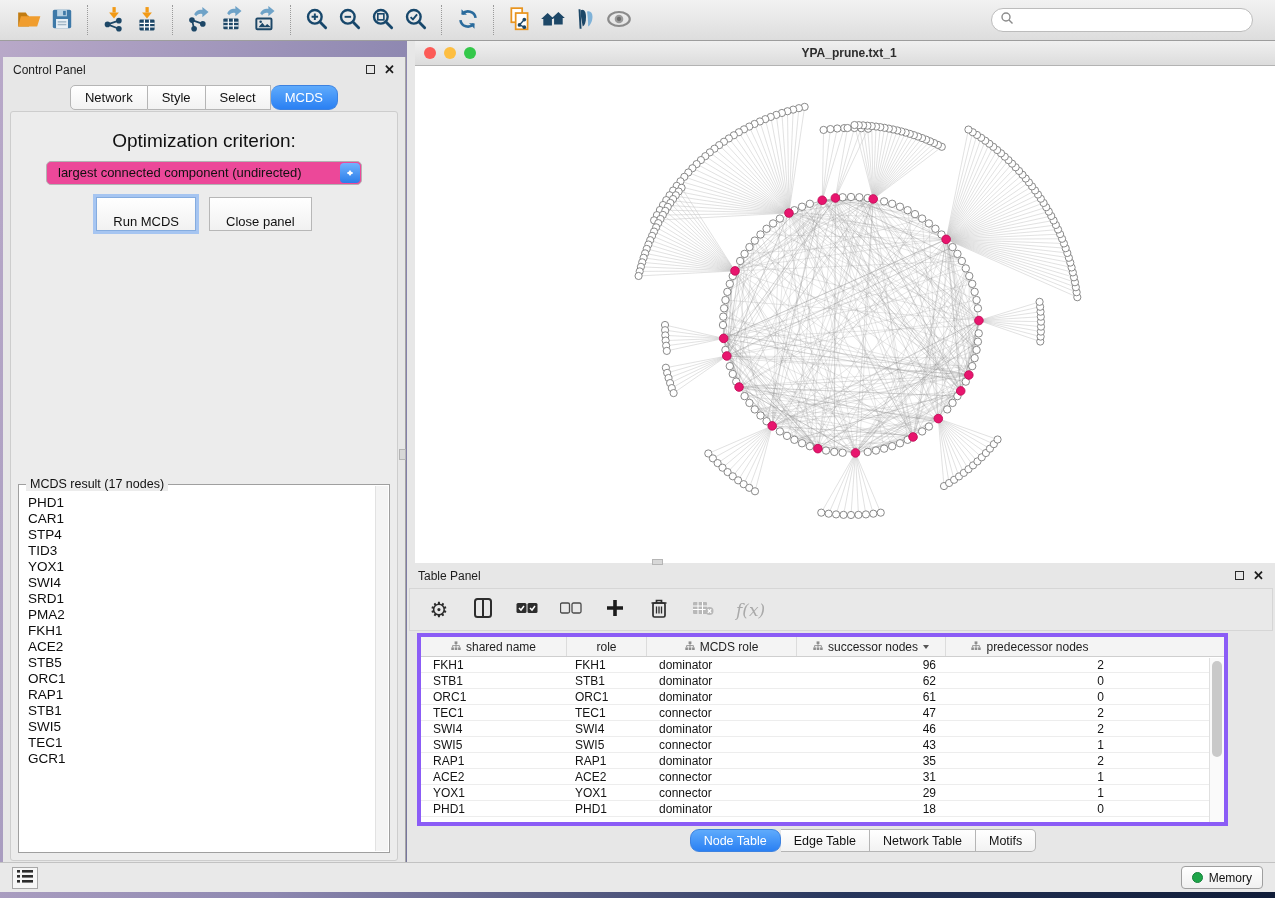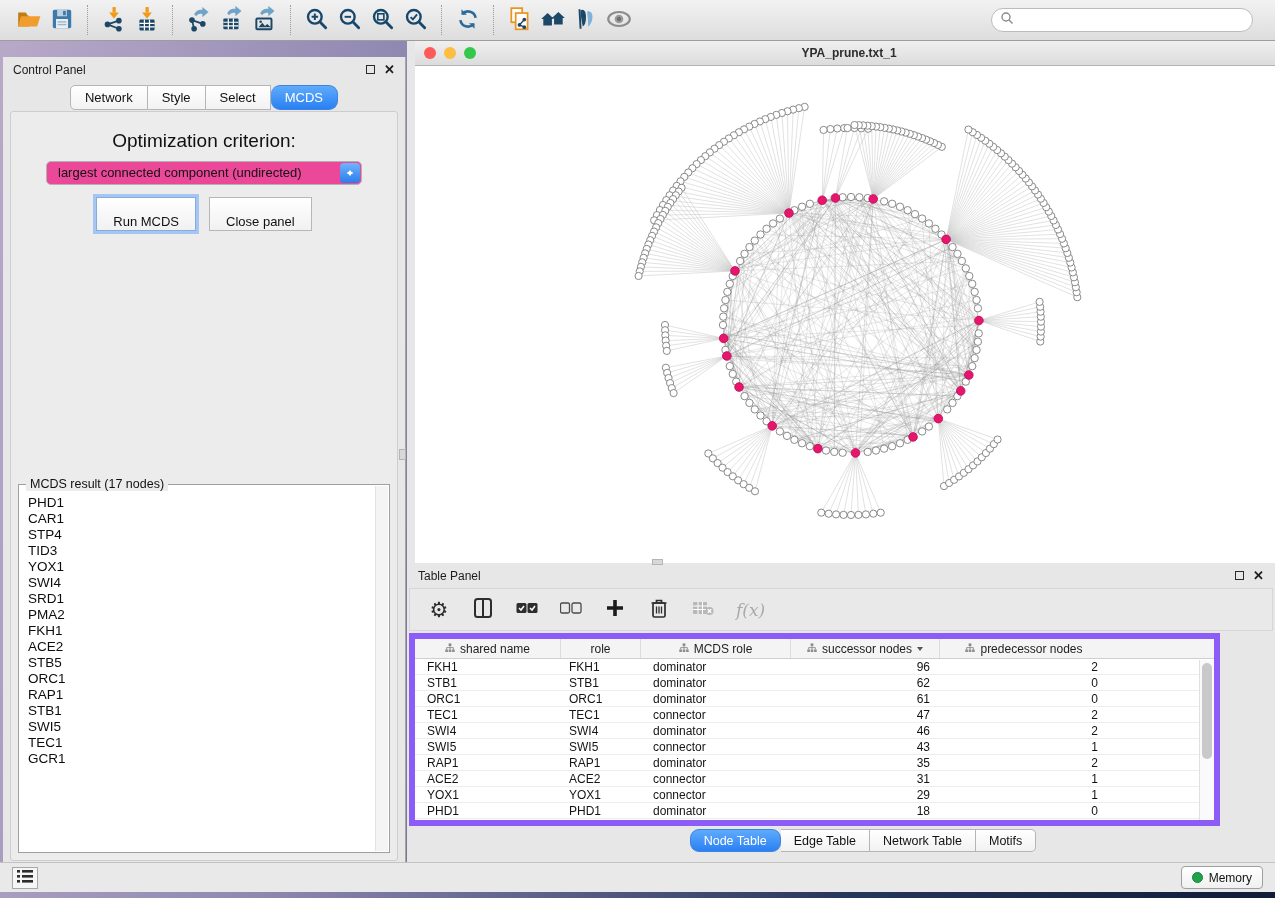--- a/index.html
+++ b/index.html
@@ -69,22 +69,22 @@
 
   
   .table-panel { position:absolute; top:523px; left:0; width:868px; height:298px; background:#e7e7e7; }
   .tp-header { height:23px; display:flex; align-items:center; padding:0 11px; font-size:12px; color:#1c1c1c; }
   .tp-toolbar { margin:1px 2px 0 2px; height:43px; background:#e9e9e9; border:1px solid #d6d6d6;
                 display:flex; align-items:center; padding-left:18px; gap:22px; }
   .tpt-btn { display:flex; align-items:center; justify-content:center; background:none; border:none;
              height:28px; min-width:22px; }
   .gear-glyph { font-size:21px; color:#2d2d2d; line-height:20px; }
   .fx { font-family:"DejaVu Serif", serif; font-style:italic; font-size:17px; color:#a9a9a9; }
-  .tbl { position:absolute; top:69px; left:2px; width:811px; height:193px; background:#fff;
-         border:6px solid #8b5cf6; overflow:hidden; }
+  .tbl { position:absolute; top:69px; left:10px; width:811px; height:193px; background:#fff;
+         border:4px solid #8b5cf6; overflow:hidden; }
   .tr, .thead { display:grid; grid-template-columns:146px 80px 150px 149px 168px 1fr; }
   .thead { height:20px; background:#f4f4f4; border-bottom:1px solid #cfcfcf; }
   .th { display:flex; align-items:center; justify-content:center; gap:5px; font-size:12px; color:#1e1e1e;
         border-right:1px solid #dcdcdc; position:relative; }
   .th:last-child { border-right:none; }
   .sort-dn { width:0; height:0; border:3.5px solid transparent; border-top:4.5px solid #555; margin-top:4px; }
   .tr { height:16px; border-bottom:1px solid #ededed; font-size:12px; color:#141414; }
   .td { display:flex; align-items:center; padding:0 12px; overflow:hidden; white-space:nowrap; }
   .td.num { justify-content:flex-end; padding-right:10px; }
   .tbl-scroll { position:absolute; top:21px; right:0; bottom:0; width:15px; background:#fafafa;

